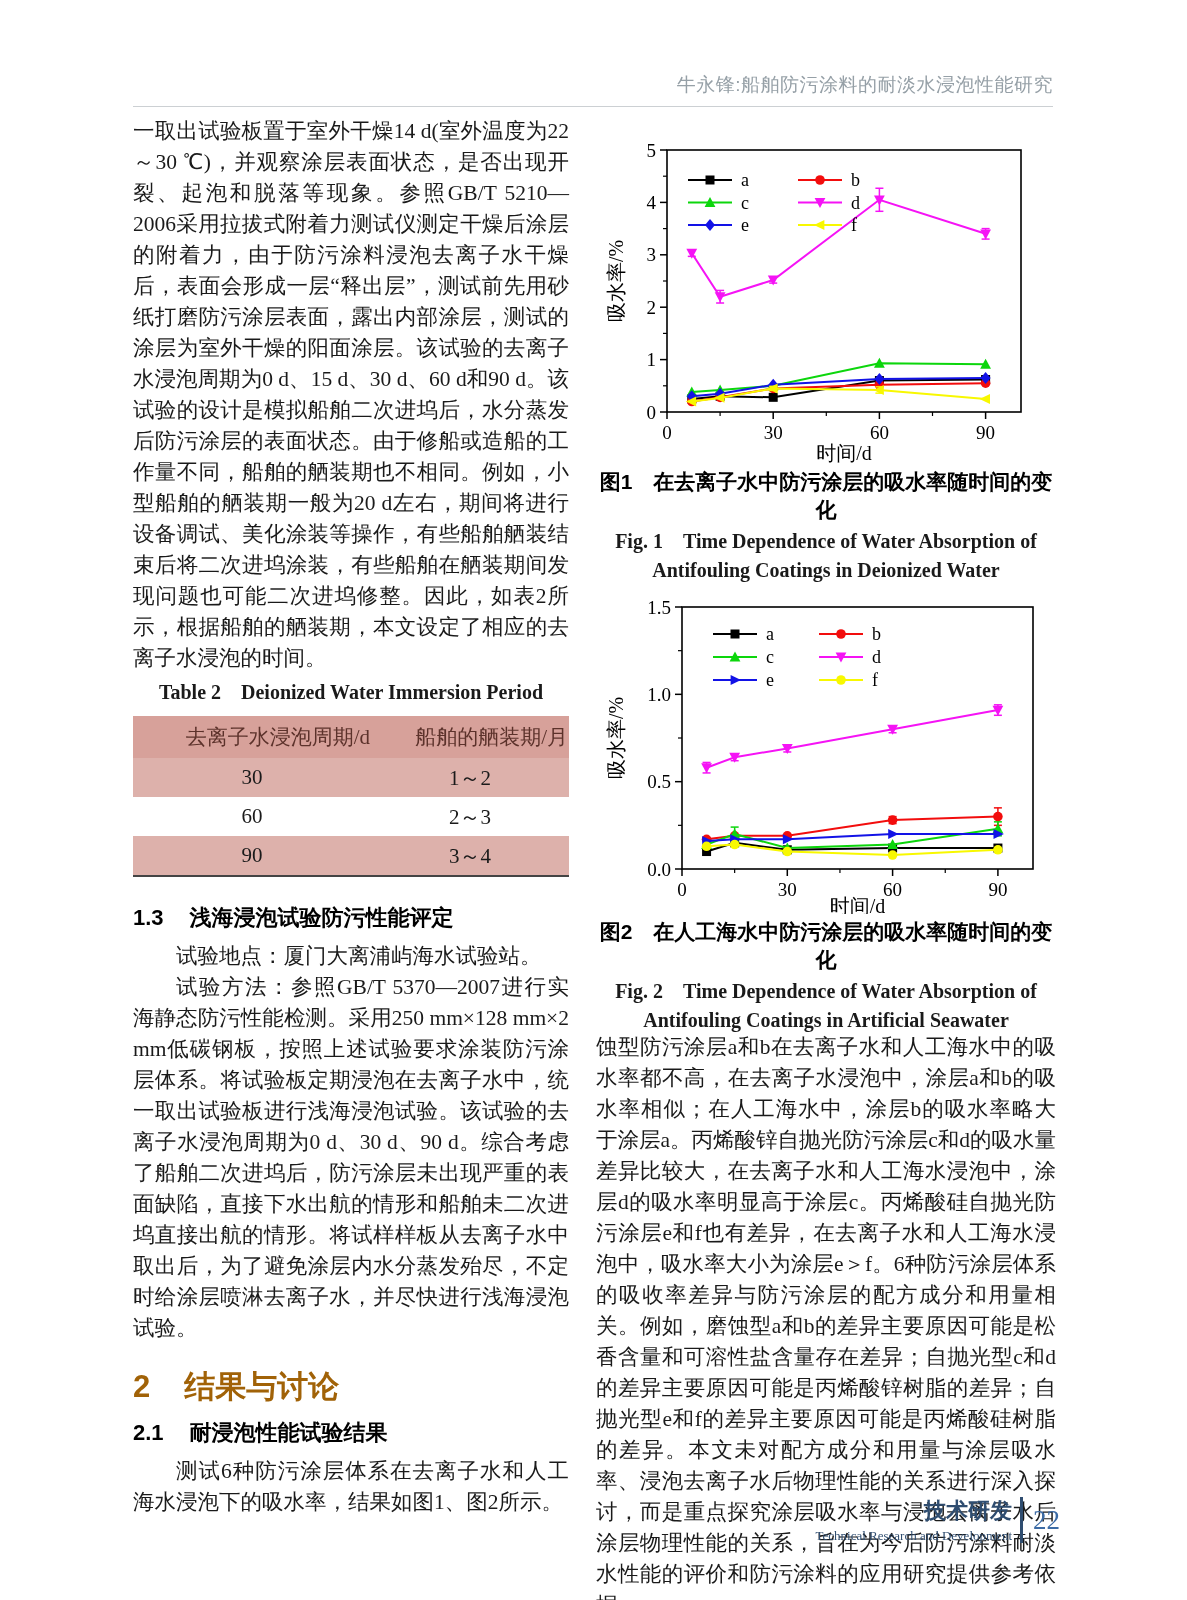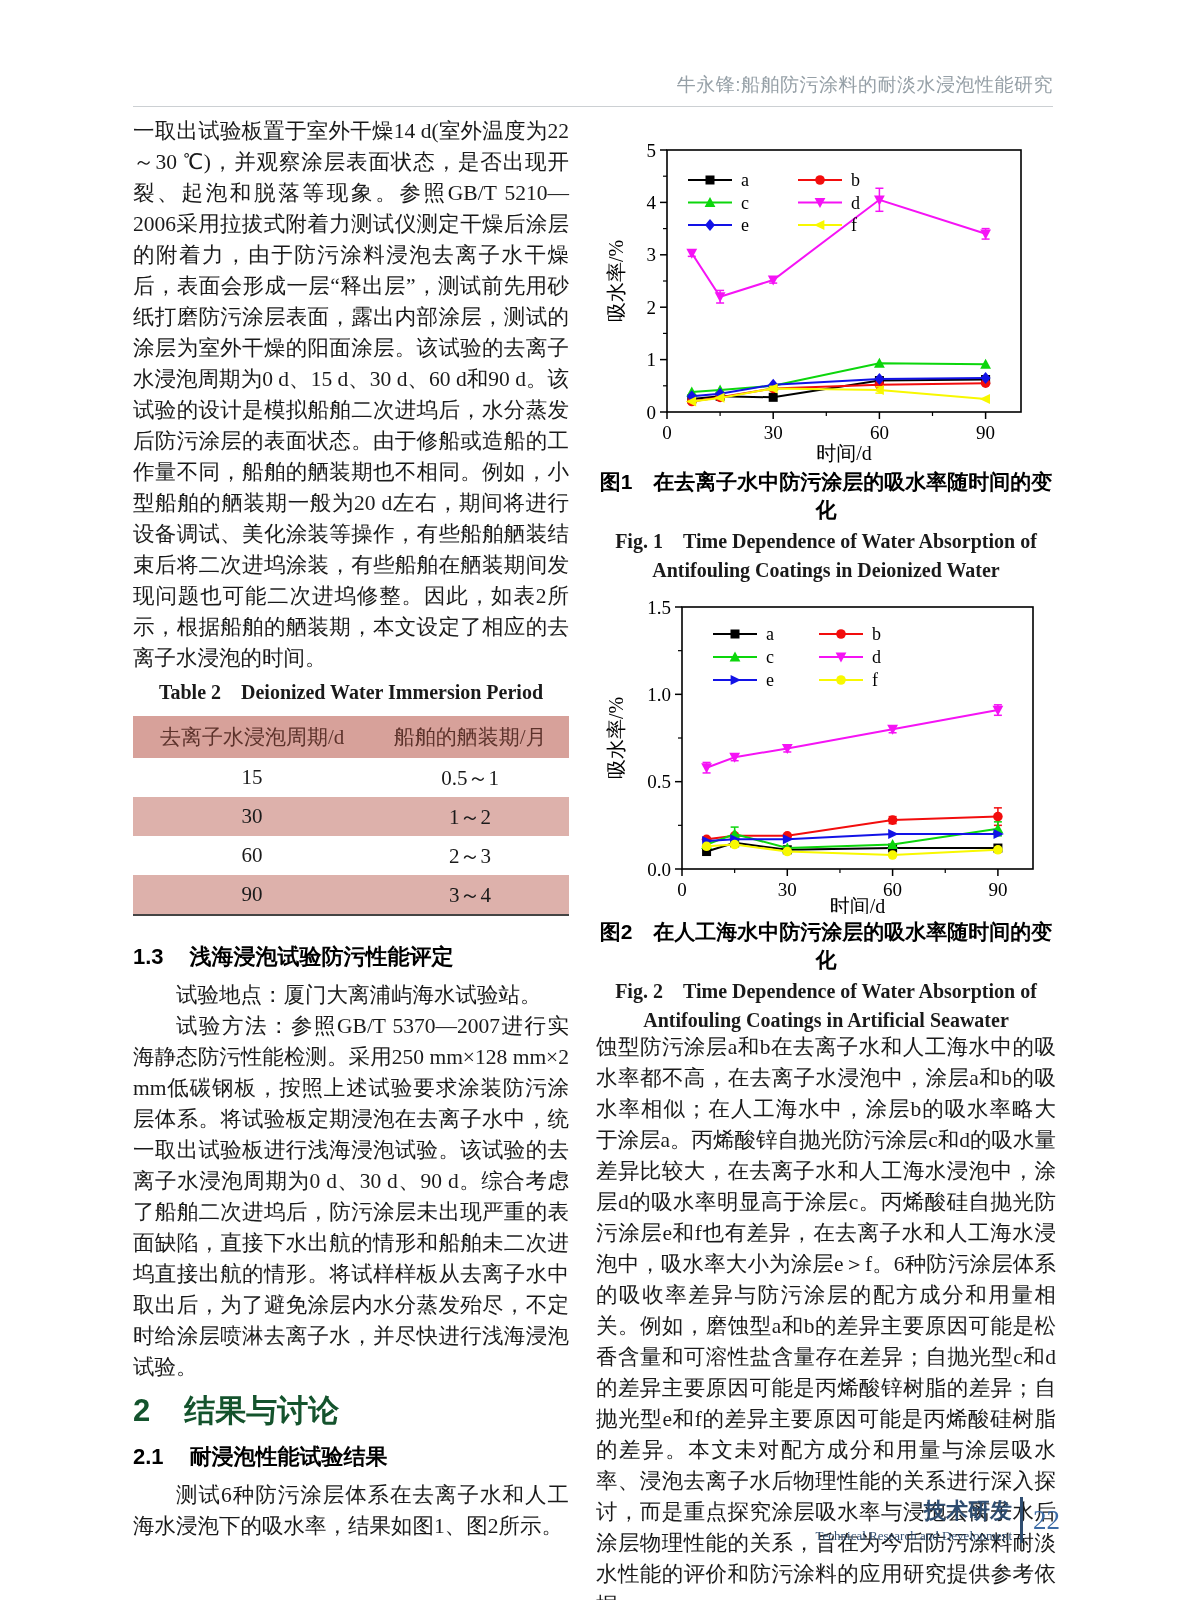--- a/index.html
+++ b/index.html
@@ -12,30 +12,30 @@
   
   .col-left{position:absolute;left:133px;top:116px;width:436px;}
   .col-right{position:absolute;left:596px;top:112px;width:460px;}
   p.body{font-size:21.5px;line-height:31px;text-align:justify;margin:0;}
   p.ind{text-indent:43px;}
   
   .tbl-cap-zh{margin-top:26px;text-align:center;font-family:"Liberation Sans",sans-serif;
       font-weight:bold;font-size:21px;color:#000;}
   .tbl-cap-en{margin-top:5px;text-align:center;font-weight:bold;font-size:20px;}
   table.t2{margin-top:10px;width:100%;border-collapse:collapse;font-size:21px;}
-  table.t2 th{background:#d7a19a;color:#5c322b;font-weight:normal;height:40px;text-align:center;}
+  table.t2 th{background:#d7a19a;color:#5c322b;font-weight:normal;height:40px;text-align:right;}
   table.t2 td{height:37px;text-align:center;}
   table.t2 tr.alt td{background:#ddb1ab;}
   table.t2 tbody tr:last-child td{border-bottom:2px solid #444;}
   
   .h-red{margin:26px 0 8px 0;font-family:"Liberation Sans",sans-serif;font-weight:bold;
       font-size:22px;color:#000000;}
   .h-red .num{margin-right:26px;}
-  .h2-red{margin:7px 0 10px 0;font-family:"Liberation Sans",sans-serif;font-weight:bold;
-      font-size:31px;color:#14532d;}
+  .h2-red{margin:22px 0 10px 0;font-family:"Liberation Sans",sans-serif;font-weight:bold;
+      font-size:31px;color:#a16207;}
   .h2-red .num{margin-right:34px;}
   
   svg.chart{display:block;}
   svg.chart text.tick{font-family:"Liberation Serif",serif;font-size:19px;fill:#000;}
   svg.chart text.axis{font-family:"Liberation Serif",serif;font-size:20px;fill:#000;}
   svg.chart text.lg{font-family:"Liberation Serif",serif;font-size:18px;fill:#000;}
   .fig-cap-zh{margin-top:4px;text-align:center;font-family:"Liberation Sans",sans-serif;
       font-weight:bold;font-size:21px;color:#000;}
   .fig-cap-en{margin-top:4px;text-align:center;font-weight:bold;font-size:20px;}
   .rc-text{margin-top:16px;}
@@ -62,24 +62,20 @@
 
     <div class="tbl-cap-en">Table 2　Deionized Water Immersion Period</div>
     <table class="t2">
       <thead>
         <tr>
           <th>去离子水浸泡周期/d</th>
           <th>船舶的舾装期/月</th>
         </tr>
       </thead>
       <tbody id="t2body">
-          <tr>
-            <td>15</td>
-            <td>0.5～1</td>
-          </tr>
           <tr class="alt">
             <td>30</td>
             <td>1～2</td>
           </tr>
           <tr>
             <td>60</td>
             <td>2～3</td>
           </tr>
           <tr class="alt">
             <td>90</td>

